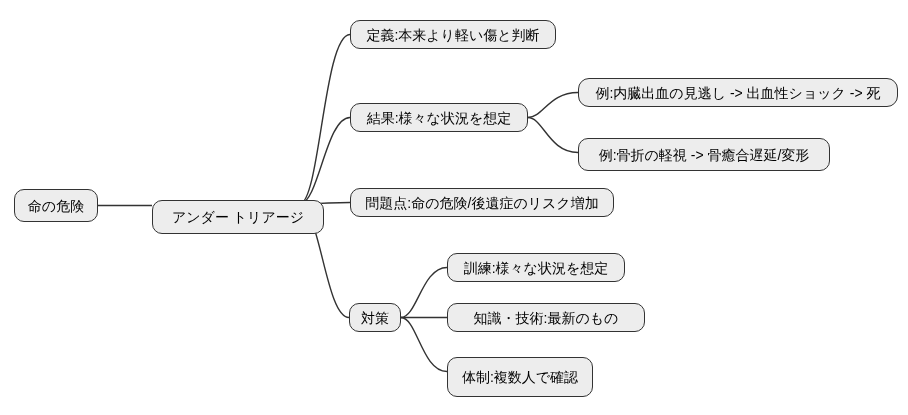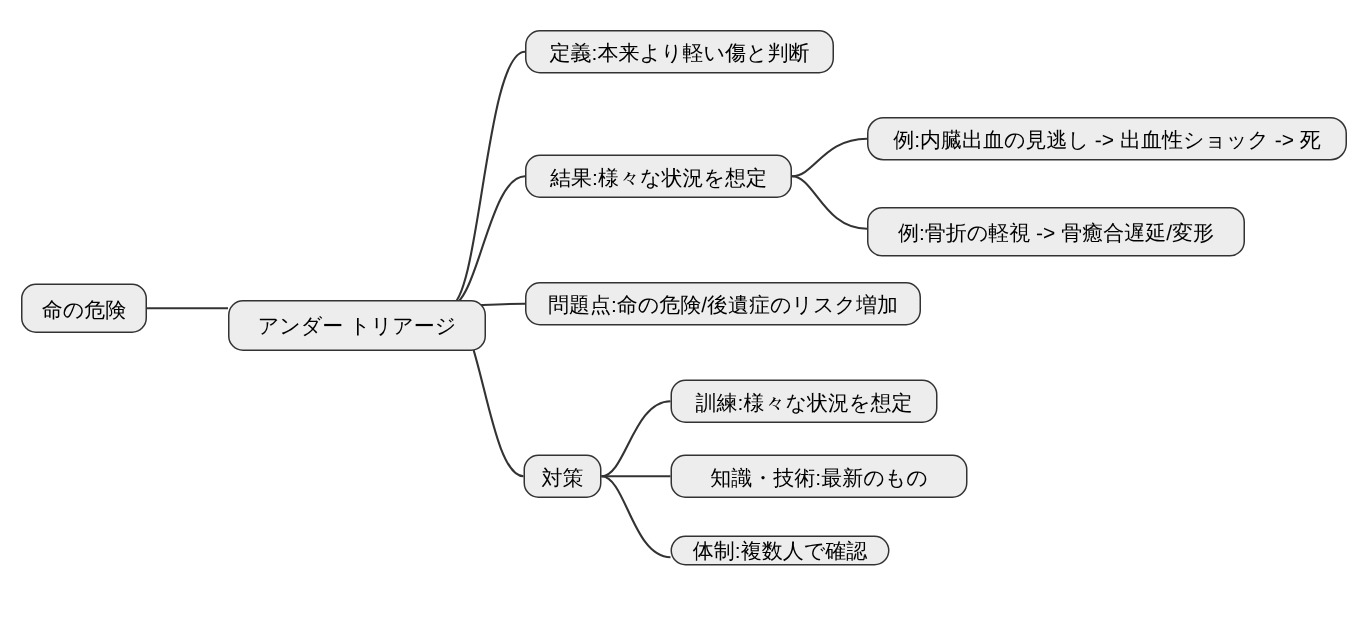--- a/index.html
+++ b/index.html
@@ -55,15 +55,15 @@
   <div class="node" style="left:578px;top:138px;width:252px;height:33px;">例:骨折の軽視 -&gt; 骨癒合遅延/変形</div>
 
   <div class="node" style="left:350px;top:188px;width:264px;height:29px;">問題点:命の危険/後遺症のリスク増加</div>
 
   <div class="node" style="left:349px;top:303px;width:52px;height:29px;">対策</div>
 
   <div class="node" style="left:447px;top:253px;width:178px;height:29px;">訓練:様々な状況を想定</div>
 
   <div class="node" style="left:447px;top:303px;width:198px;height:29px;">知識・技術:最新のもの</div>
 
-  <div class="node" style="left:447px;top:357px;width:146px;height:20px;">体制:複数人で確認</div>
+  <div class="node" style="left:447px;top:357px;width:146px;height:40px;">体制:複数人で確認</div>
 
 </div>
 
 </body></html>

